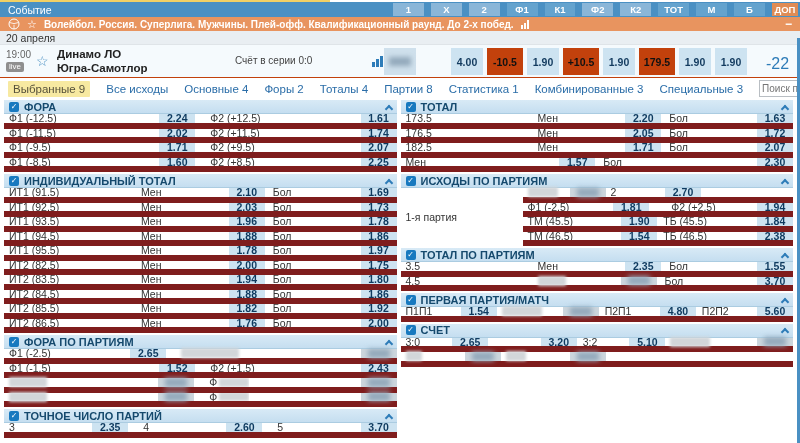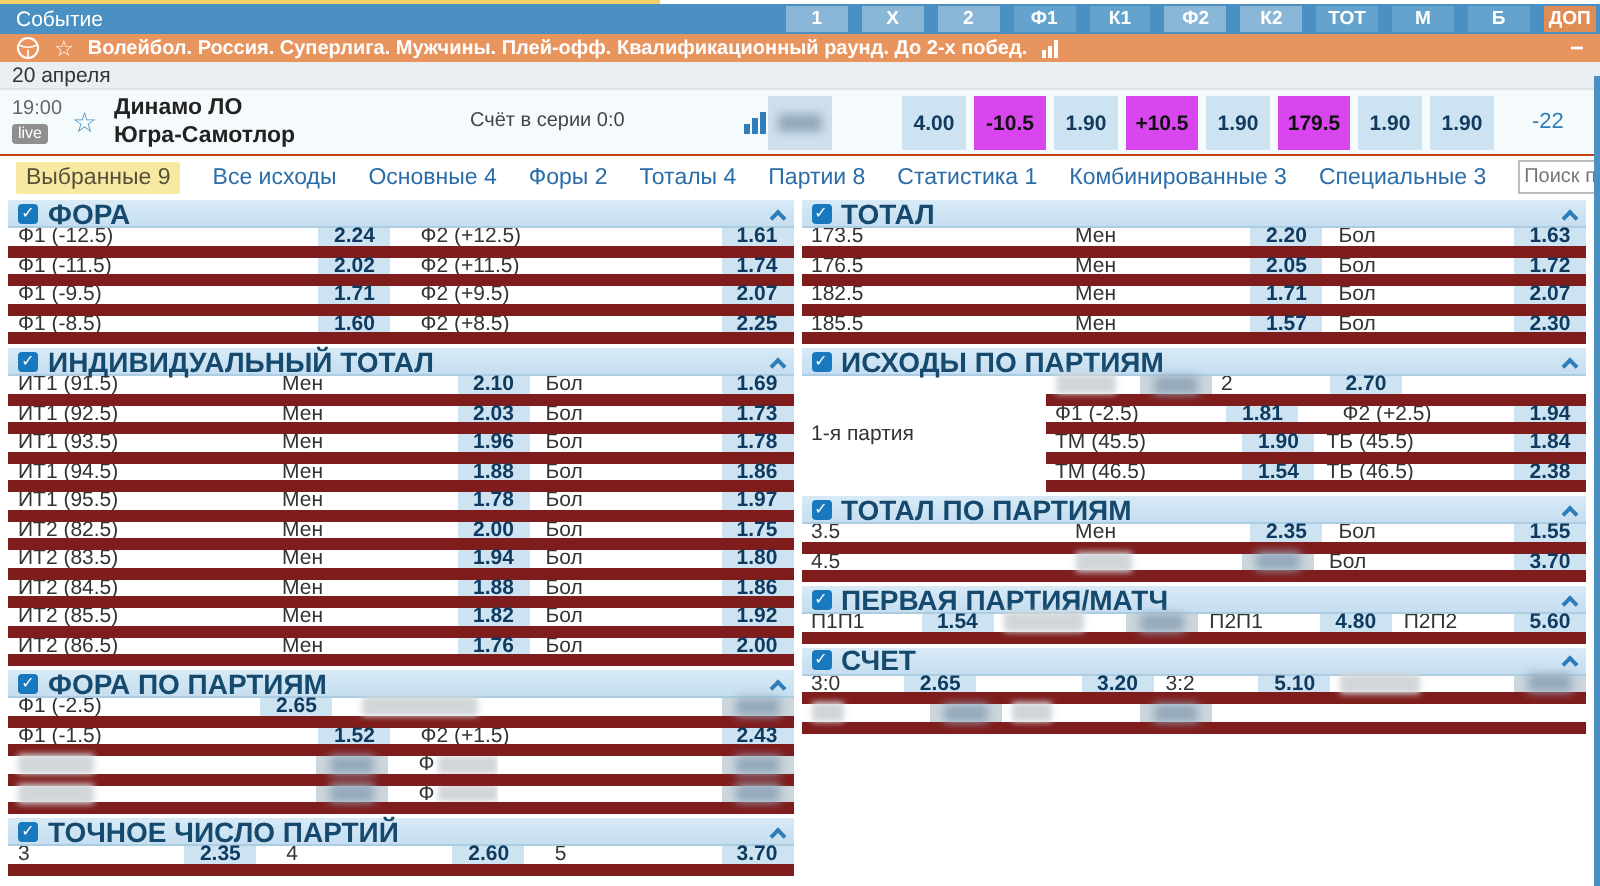--- a/index.html
+++ b/index.html
@@ -25,36 +25,36 @@
   .event{height:33px;background:#f5fafd;position:relative;border-bottom:1px solid #c2410c}
   .ev-time{position:absolute;left:6px;top:4px;font-size:10px;color:#666}
   .ev-live{position:absolute;left:6px;top:17px;background:#8f8f8f;color:#fff;font-size:8px;padding:0 3px;border-radius:2px;line-height:10px}
   .ev-star{position:absolute;left:36px;top:8px;color:#4a90c3;font-size:14px;cursor:pointer}
   .ev-teams{position:absolute;left:57px;top:2px;font-size:11.5px;font-weight:bold;color:#222;line-height:14px}
   .ev-score{position:absolute;left:235px;top:10px;font-size:10px;color:#444}
   .bbars{position:absolute;left:372px;top:10px;display:flex;align-items:flex-end;gap:1px;height:12px}
   .bbars i{display:block;width:3px;background:#2e7cb8}
   .ev-cells{position:absolute;left:384px;top:3px;height:27px;display:flex;align-items:stretch}
   .ecell{width:32px;background:#cde3f1;display:flex;align-items:center;justify-content:center;font-size:10.5px;font-weight:bold;color:#123a5e;margin-left:4px;cursor:pointer}
-  .ecell.eline{width:36px;background:#d946ef;color:#111}
+  .ecell.eline{width:36px;background:#c2410c;color:#111}
   .ecell.eblur{margin-left:0;margin-right:31px;background:#cfe0ec}
-  .ev-extra{position:absolute;left:766px;top:10px;font-size:11px;color:#2e7cb8;cursor:pointer}
+  .ev-extra{position:absolute;left:766px;top:10px;font-size:16px;color:#2e7cb8;cursor:pointer}
   
   .tabs{height:21px;display:flex;align-items:center;padding:0 8px;gap:16px;background:#fff}
   .tab{font-size:11.5px;color:#2a6da8;white-space:nowrap;cursor:pointer}
   .tab-active{background:#f7e9a1;color:#55503a;padding:2px 5px;border-radius:1px}
   .search{display:flex;align-items:center;border:1px solid #b9bec3;background:#fff;height:17px;width:64px;padding:0 2px;gap:2px}
   .search input{border:0;outline:0;width:44px;font-size:10px;color:#555;font-family:"Liberation Sans",sans-serif}
   
   .markets{position:absolute;top:100px;left:4px;right:7px;bottom:0;display:flex;gap:4px;overflow:hidden}
   .mcol{flex:1;min-width:0}
   .panel{margin-bottom:2px}
   .phead{height:14px;background:linear-gradient(#d8eaf6,#c5def0);border-bottom:1px solid #abcce1;display:flex;align-items:center;padding:0 5px;gap:5px;cursor:pointer}
   .cb{width:10px;height:10px;background:#1879bf;border-radius:2px;color:#fff;font-size:8px;line-height:10px;text-align:center;flex:none;cursor:pointer}
-  .ptitle{font-size:14px;font-weight:bold;color:#15496d;white-space:nowrap}
+  .ptitle{font-size:11px;font-weight:bold;color:#15496d;white-space:nowrap}
   .chev{margin-left:auto;width:6px;height:6px;border-left:2px solid #2e7cb8;border-top:2px solid #2e7cb8;transform:rotate(45deg);margin-top:4px;flex:none}
   .mrow{height:14.5px;display:flex;align-items:stretch;border-bottom:6px solid #7f1d1d;background:#fff}
   .lbl{font-size:10.5px;color:#333;display:flex;align-items:center;padding-left:5px;white-space:nowrap;overflow:hidden}
   .odds{width:36px;flex:none;background:#cde3f1;display:flex;align-items:center;justify-content:center;font-size:10.5px;font-weight:bold;color:#0e3a5f;cursor:pointer}
   .odds.bo{background:#ccd6dd}
   .bb{display:block;width:22px;height:9px;background:#93a9bb;filter:blur(2.5px)}
   .blbl{align-self:center;height:10px;border-radius:1px;background:#d2d6d9;filter:blur(1.5px);flex:none;margin-left:5px}
   .blbl.inline{display:inline-block;align-self:auto;height:9px}
   .sp{flex:none}
   .grp{display:flex}
@@ -354,21 +354,20 @@
           <div class="odds">1.72</div>
         </div>
         <div class="mrow">
           <div class="lbl" style="width: 132px;">182.5</div>
           <div class="lbl" style="flex: 1 1 0%;">Мен</div>
           <div class="odds">1.71</div>
           <div class="lbl" style="flex: 1 1 0%; padding-left: 8px;">Бол</div>
           <div class="odds">2.07</div>
         </div>
         <div class="mrow">
-          <div class="lbl" style="width: 132px;">185.5</div>
           <div class="lbl" style="flex: 1 1 0%;">Мен</div>
           <div class="odds">1.57</div>
           <div class="lbl" style="flex: 1 1 0%; padding-left: 8px;">Бол</div>
           <div class="odds">2.30</div>
         </div>
       </div>
       <div class="panel">
         <div class="phead">
           <span class="cb">✓</span>
           <span class="ptitle">ИСХОДЫ ПО ПАРТИЯМ</span>

